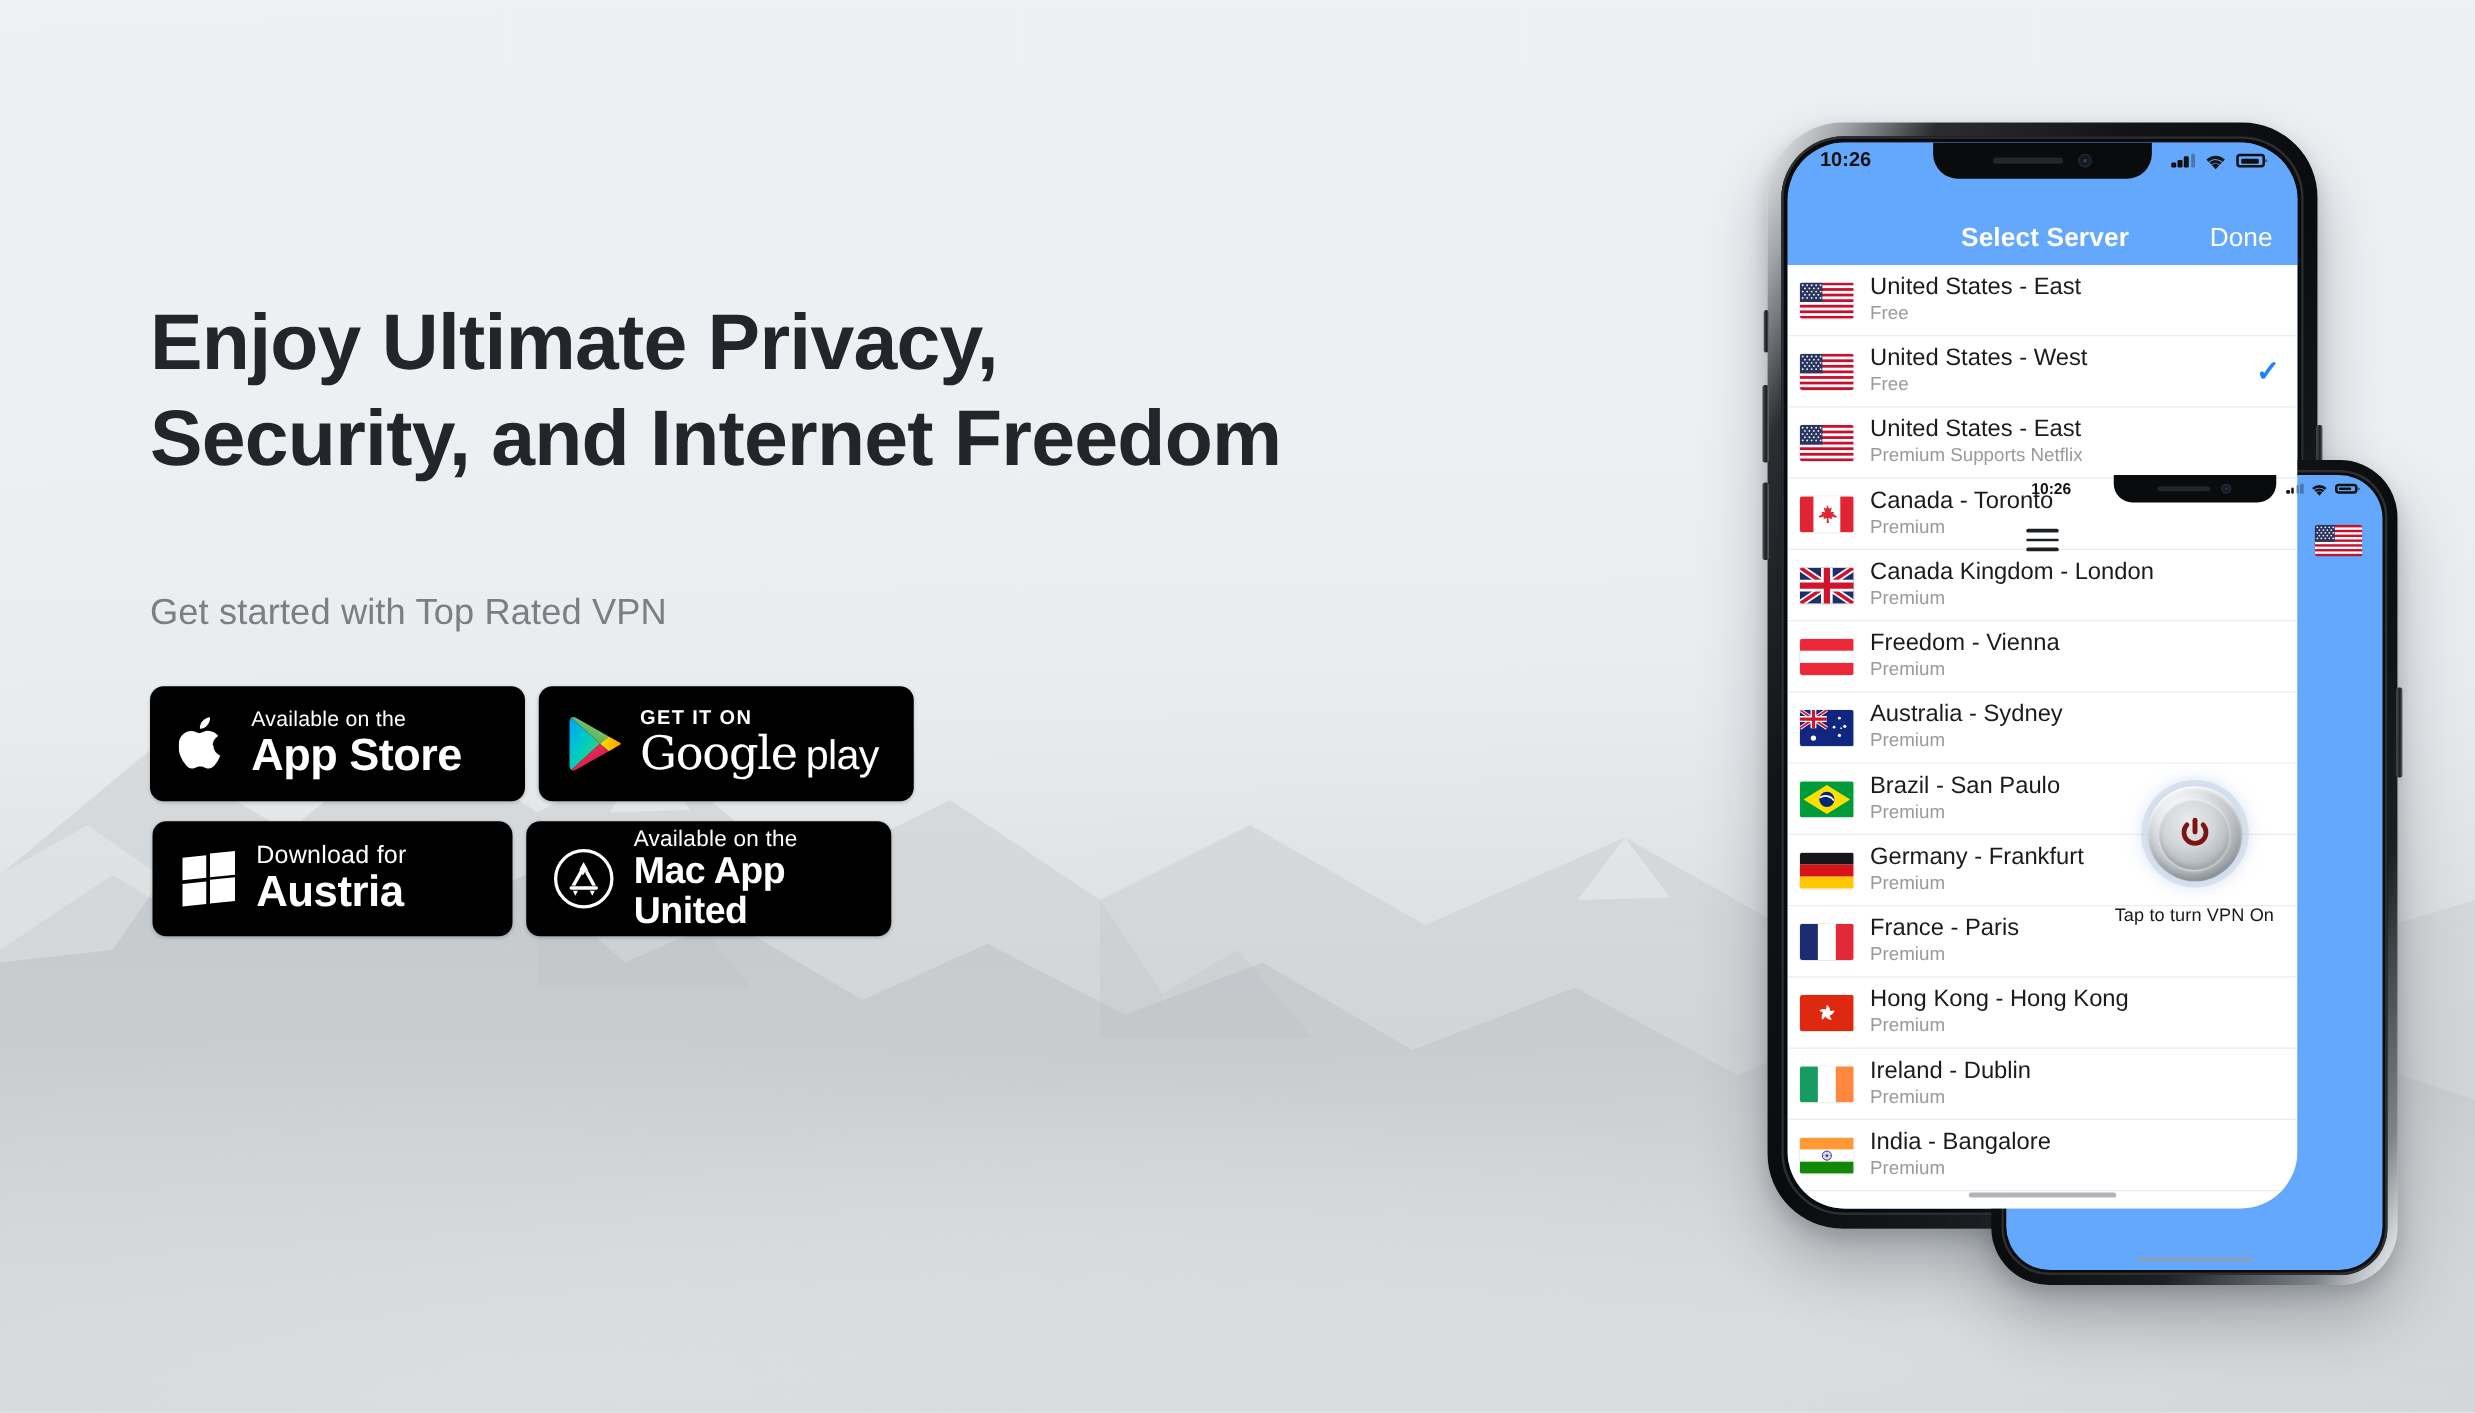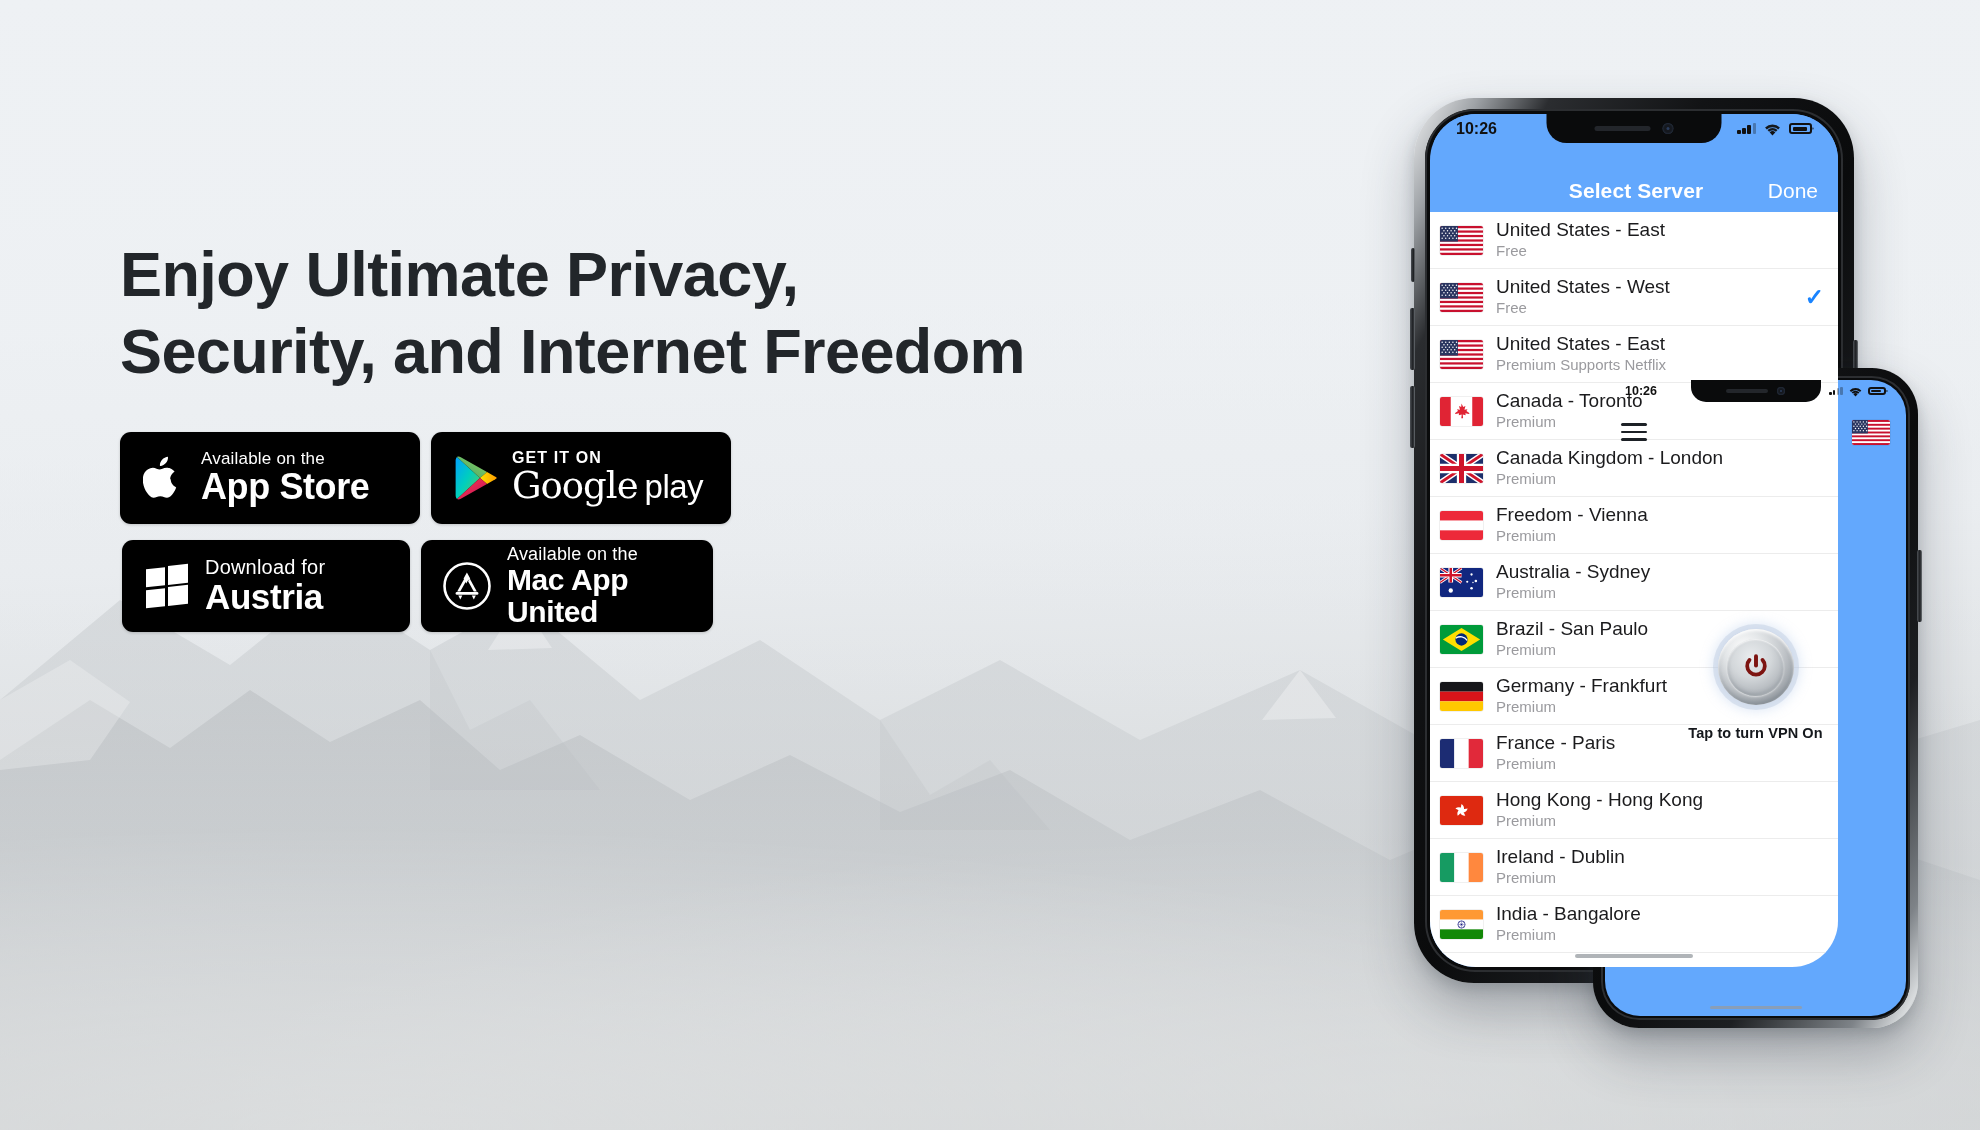--- a/index.html
+++ b/index.html
@@ -216,21 +216,21 @@
                inset 0 2px 3px rgba(255,255,255,.95), inset 0 -3px 5px rgba(90,100,112,.35);
   }
   #power-inner {
     width:57px; height:57px; border-radius:50%;
     background:radial-gradient(circle at 42% 32%, #e9ecee 0%, #d3d7da 40%, #b2b7bc 72%, #d7dbde 100%);
     display:flex; align-items:center; justify-content:center;
     box-shadow:inset 0 1px 2px rgba(255,255,255,.9), inset 0 -2px 4px rgba(80,90,100,.3),
                0 1px 2px rgba(255,255,255,.55);
   }
   #power-glyph { width:30px; height:30px; }
-  #vpn-status-label { margin-top:20px; font-size:14.5px; color:#15181c; font-weight:700; letter-spacing:.1px; }
+  #vpn-status-label { margin-top:20px; font-size:14.5px; color:#15181c; font-weight:400; letter-spacing:.1px; }
 </style>
 </head>
 <body>
 
 <div id="hero-bg">
   <div class="sky"></div>
   <div class="ridge">
     <svg viewBox="0 0 1980 1130" preserveAspectRatio="none">
       <defs>
         <linearGradient id="rk" x1="0" y1="0" x2="0" y2="1">
@@ -250,20 +250,21 @@
       <path fill="#ffffff" opacity=".30" d="M0 700 L70 660 L130 702 L90 760 L0 770 Z"></path>
     </svg>
   </div>
   <div class="haze"></div>
   <div class="scrim"></div>
 </div>
 
 <div id="copy">
   <h1 id="headline">Enjoy Ultimate Privacy,
 Security, and Internet Freedom</h1>
+  <p id="subhead">Get started with Top Rated VPN</p>
 
   <div class="badge-row" id="badge-row-1">
 
     <a class="badge" id="badge-appstore">
       <span class="badge-ico">
         <svg width="40" height="48" viewBox="0 0 40 48" aria-hidden="true">
           <path fill="#ffffff" d="M27.2 25.4c-.05-5.1 4.16-7.55 4.35-7.67-2.37-3.47-6.06-3.95-7.37-4-3.14-.32-6.12 1.85-7.71 1.85-1.59 0-4.04-1.8-6.64-1.76-3.42.05-6.57 1.99-8.33 5.05C-2.12 25.1.52 34 4.05 38.86c1.73 2.38 3.79 5.05 6.5 4.95 2.6-.1 3.59-1.68 6.74-1.68 3.14 0 4.04 1.68 6.78 1.63 2.8-.05 4.57-2.42 6.28-4.81 1.98-2.76 2.79-5.43 2.83-5.57-.06-.03-5.43-2.08-5.48-8.26z"></path>
           <path fill="#ffffff" d="M22.9 9.12c1.4-1.7 2.35-4.06 2.09-6.41-2.02.08-4.47 1.35-5.92 3.04-1.3 1.5-2.44 3.9-2.13 6.2 2.25.17 4.55-1.14 5.96-2.83z"></path>
         </svg>
       </span>

